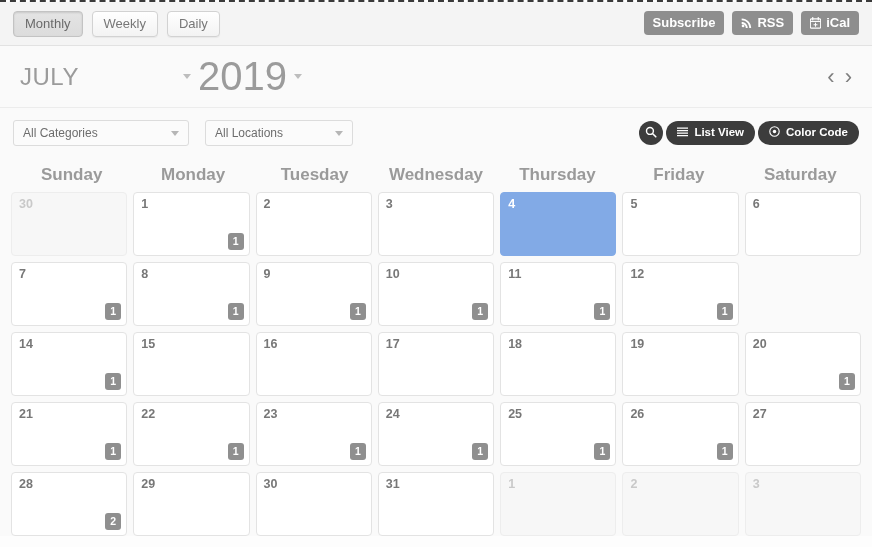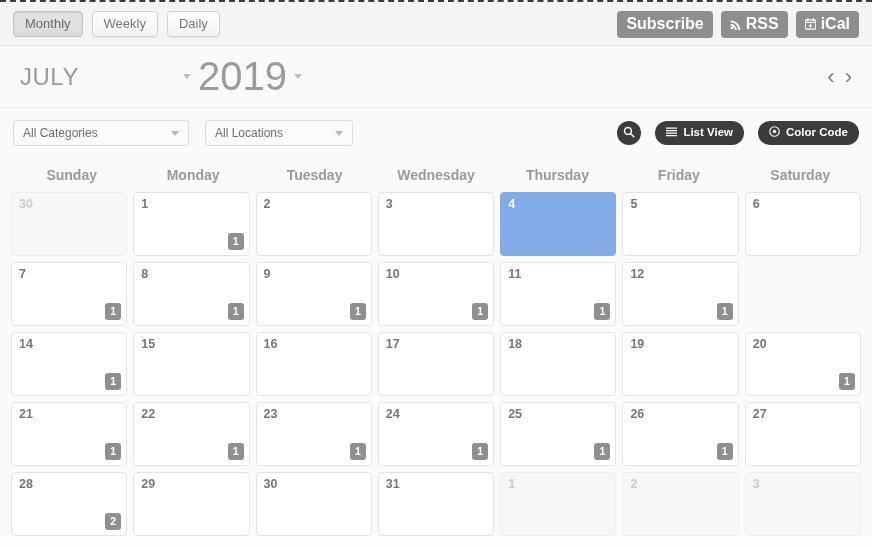--- a/index.html
+++ b/index.html
@@ -60,21 +60,21 @@
     position: absolute;
     right: 13px;
     top: 9px;
     display: flex;
     gap: 8px;
   }
 
   .gbtn {
     background: #8e8e8e;
     color: #fff;
-    font-size: 16px;
+    font-size: 13px;
     font-weight: bold;
     border: none;
     border-radius: 4px;
     padding: 5px 9px 6px;
     display: flex;
     align-items: center;
     gap: 5px;
     line-height: 1;
     cursor: pointer;
   }
@@ -168,21 +168,21 @@
     border-top: 5px solid #b6b6b6;
   }
   .select.cat { width: 176px; }
   .select.loc { width: 148px; }
 
   .filter-right {
     position: absolute;
     right: 13px;
     display: flex;
     align-items: center;
-    gap: 14px;
+    gap: 3px;
   }
 
   .dpill {
     background: #3c3c3c;
     color: #fff;
     font-size: 11.5px;
     font-weight: bold;
     border: none;
     border-radius: 13px;
     height: 24px;
@@ -211,21 +211,21 @@
   }
 
   .weekdays {
     display: grid;
     grid-template-columns: repeat(7, 1fr);
     height: 34px;
     align-items: center;
   }
   .weekday {
     text-align: center;
-    font-size: 14px;
+    font-size: 17px;
     color: #9a9a9a;
     font-weight: bold;
   }
 
   .weeks { display: flex; flex-direction: column; gap: 6px; }
 
   .week {
     display: grid;
     grid-template-columns: repeat(7, 1fr);
     gap: 6px;

